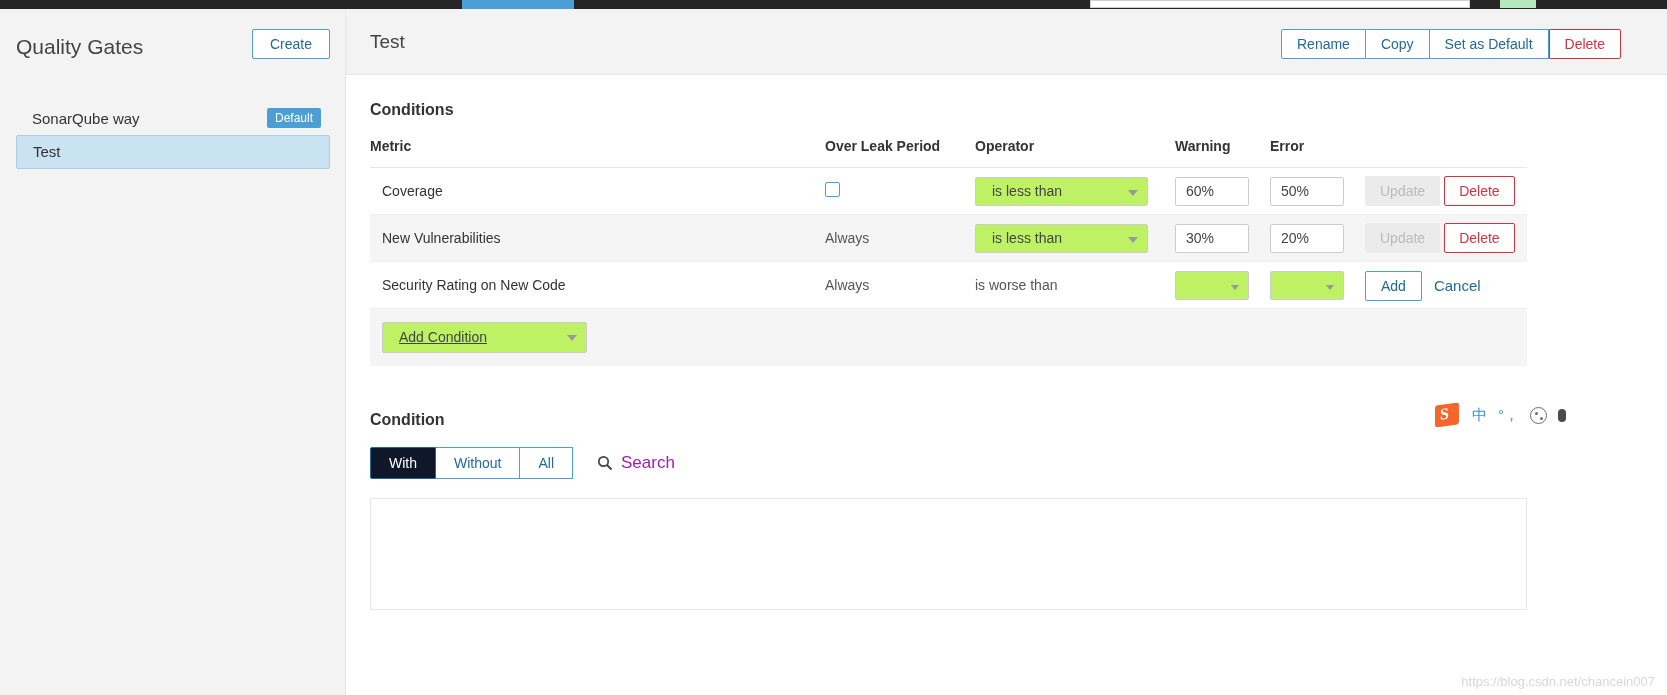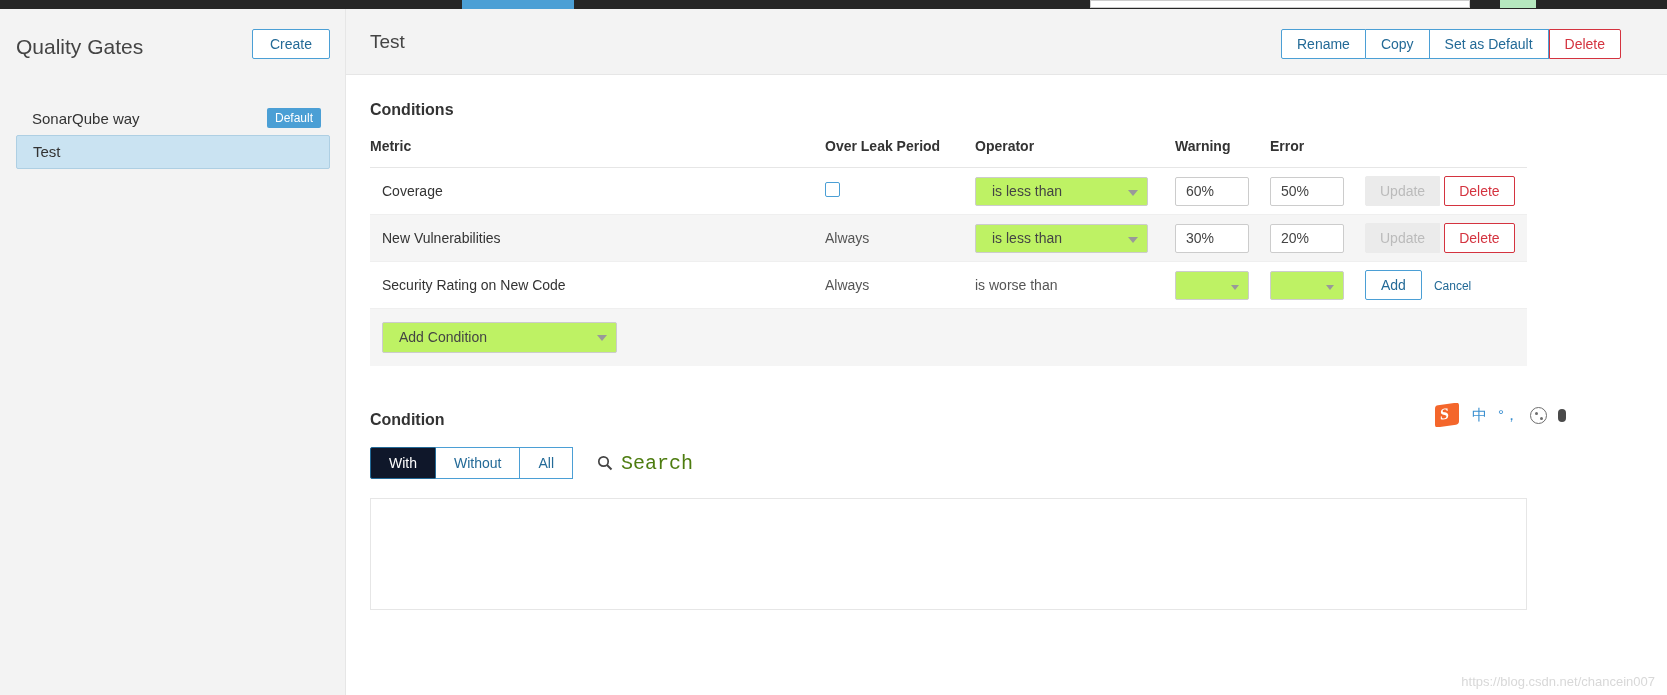--- a/index.html
+++ b/index.html
@@ -142,45 +142,45 @@
   .btn-del {
     font-size: 14px; color: #d4333f; background: #fff; border: 1px solid #d4333f;
     padding: 7px 14px; border-radius: 2px; line-height: 1; cursor: pointer;
     margin-left: 4px;
   }
   .btn-add {
     font-size: 14px; color: #236a97; background: #fff; border: 1px solid #4b9fd5;
     padding: 7px 15px; border-radius: 2px; line-height: 1; cursor: pointer;
   }
   .btn-cancel {
-    font-size: 12px; color: #236a97; background: none; border: none;
+    font-size: 15px; color: #236a97; background: none; border: none;
     padding: 7px 12px; cursor: pointer;
   }
 
   .addcond-bar {
     margin-top: 0; width: 1157px; background: #f5f5f5; padding: 13px 12px;
   }
-  .select.addcond { width: 235px; height: 31px; line-height: 29px; }
+  .select.addcond { width: 205px; height: 31px; line-height: 29px; text-decoration: underline; }
 
   
   .projects { margin-top: 45px; }
   .filters { margin-top: 18px; display: flex; }
   .fbtn {
     font-size: 14px; color: #236a97; background: #fff;
     border: 1px solid #4b9fd5; border-left: none; padding: 8px 18px;
     cursor: pointer; line-height: 1;
   }
   .fbtn:first-child {
     border-left: 1px solid #236a97; border-radius: 2px 0 0 2px;
     background: #0f172a; color: #fff; border-color: #236a97;
   }
   .fbtn:last-child { border-radius: 0 2px 2px 0; }
   .search-box { display: flex; align-items: center; margin-left: 24px; }
   .search-icon { width: 16px; height: 16px; margin-right: 8px; }
-  .search-ph { font-size: 20px; color: #4d7c0f; font-family: Liberation Mono, monospace; }
+  .search-ph { font-size: 17px; color: #a21caf; }
   .proj-panel {
     margin-top: 19px; width: 1157px; height: 112px;
     border: 1px solid #e6e6e6; background: #fff;
   }
 
   
   .ime {
     position: absolute; left: 1434px; top: 402px; width: 233px; height: 26px;
     display: flex; align-items: center;
   }

